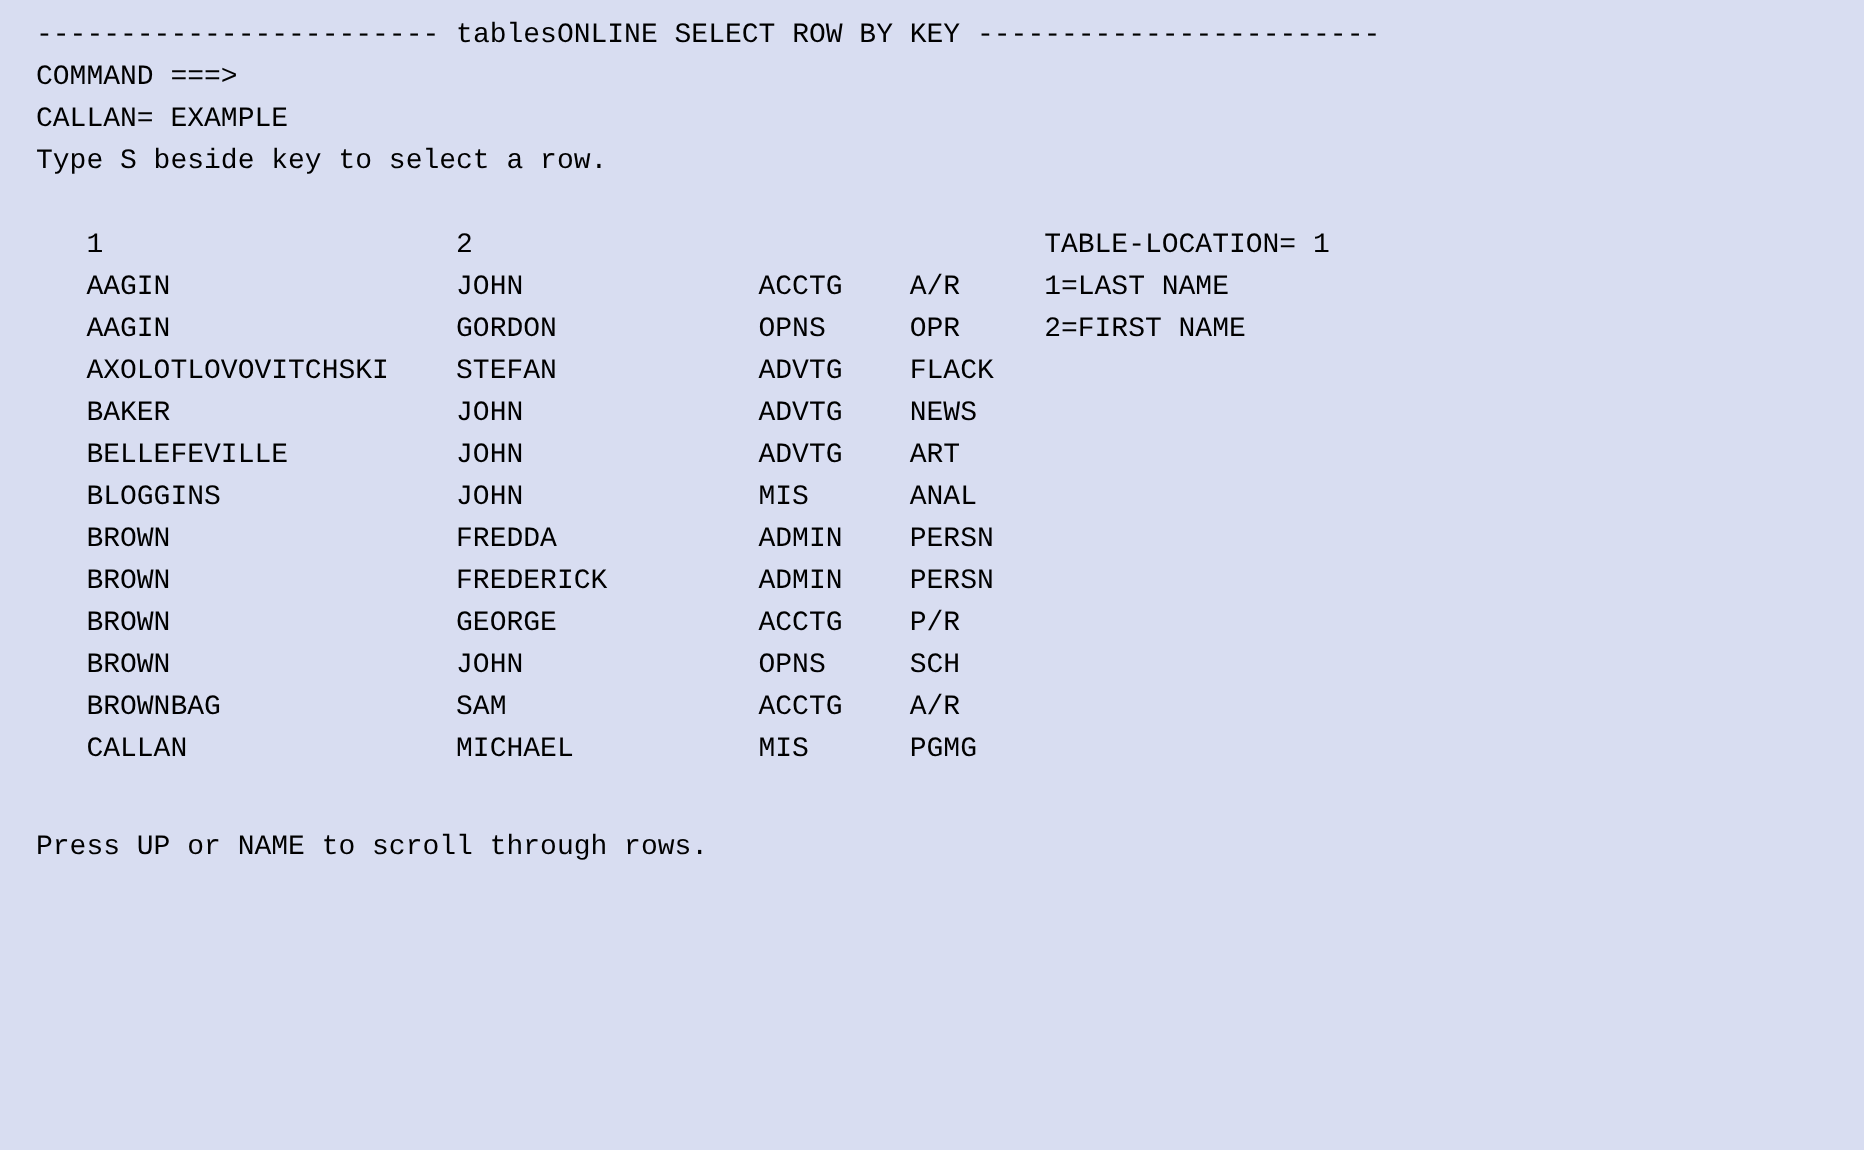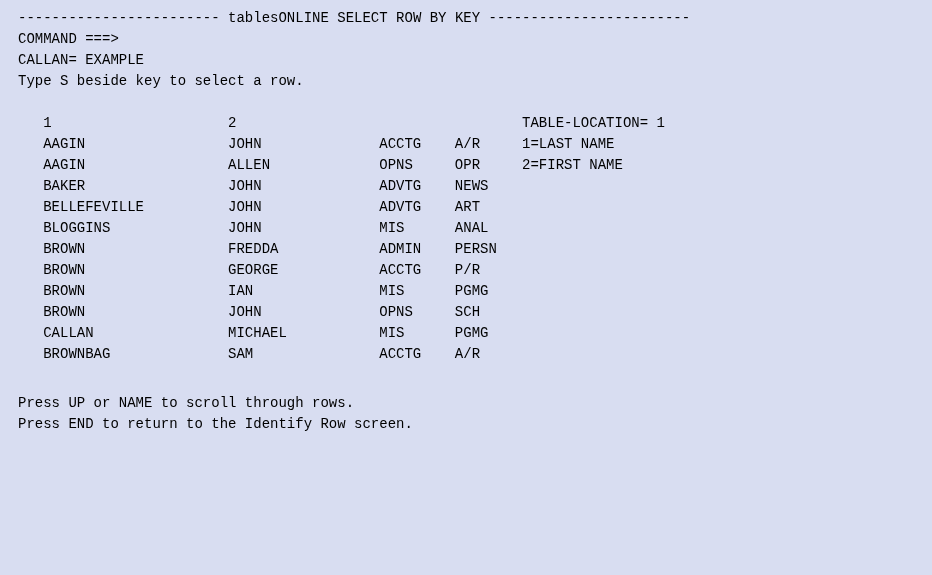--- a/index.html
+++ b/index.html
@@ -37,30 +37,30 @@
 <div class="row"><span class="bold">CALLAN=</span><span> EXAMPLE</span></div>
 
 <div class="row bold">Type S beside key to select a row.</div>
 
 <div class="blank-line"></div>
 
 <div class="row"><span class="col-sel"></span><span class="col-last bold">1</span><span class="col-first bold">2</span><span class="col-dept"></span><span class="col-job"></span><span class="col-side"><span class="bold">TABLE-LOCATION=</span><span> 1</span></span></div>
 
 <div id="rows-container">
     <div class="row"><span class="col-sel"></span><span class="col-last">AAGIN</span><span class="col-first">JOHN</span><span class="col-dept">ACCTG</span><span class="col-job">A/R</span><span class="col-side bold">1=LAST NAME</span></div>
-    <div class="row"><span class="col-sel"></span><span class="col-last">AAGIN</span><span class="col-first">ALLEN</span><span class="col-dept">OPNS</span><span class="col-job">OPR</span><span class="col-side bold">2=FIRST NAME</span></div>
+    <div class="row"><span class="col-sel"></span><span class="col-last">AAGIN</span><span class="col-first">GORDON</span><span class="col-dept">OPNS</span><span class="col-job">OPR</span><span class="col-side bold">2=FIRST NAME</span></div>
+    <div class="row"><span class="col-sel"></span><span class="col-last">AXOLOTLOVOVITCHSKI</span><span class="col-first">STEFAN</span><span class="col-dept">ADVTG</span><span class="col-job">FLACK</span></div>
     <div class="row"><span class="col-sel"></span><span class="col-last">BAKER</span><span class="col-first">JOHN</span><span class="col-dept">ADVTG</span><span class="col-job">NEWS</span></div>
     <div class="row"><span class="col-sel"></span><span class="col-last">BELLEFEVILLE</span><span class="col-first">JOHN</span><span class="col-dept">ADVTG</span><span class="col-job">ART</span></div>
     <div class="row"><span class="col-sel"></span><span class="col-last">BLOGGINS</span><span class="col-first">JOHN</span><span class="col-dept">MIS</span><span class="col-job">ANAL</span></div>
     <div class="row"><span class="col-sel"></span><span class="col-last">BROWN</span><span class="col-first">FREDDA</span><span class="col-dept">ADMIN</span><span class="col-job">PERSN</span></div>
+    <div class="row"><span class="col-sel"></span><span class="col-last">BROWN</span><span class="col-first">FREDERICK</span><span class="col-dept">ADMIN</span><span class="col-job">PERSN</span></div>
     <div class="row"><span class="col-sel"></span><span class="col-last">BROWN</span><span class="col-first">GEORGE</span><span class="col-dept">ACCTG</span><span class="col-job">P/R</span></div>
-    <div class="row"><span class="col-sel"></span><span class="col-last">BROWN</span><span class="col-first">IAN</span><span class="col-dept">MIS</span><span class="col-job">PGMG</span></div>
     <div class="row"><span class="col-sel"></span><span class="col-last">BROWN</span><span class="col-first">JOHN</span><span class="col-dept">OPNS</span><span class="col-job">SCH</span></div>
+    <div class="row"><span class="col-sel"></span><span class="col-last">BROWNBAG</span><span class="col-first">SAM</span><span class="col-dept">ACCTG</span><span class="col-job">A/R</span></div>
     <div class="row"><span class="col-sel"></span><span class="col-last">CALLAN</span><span class="col-first">MICHAEL</span><span class="col-dept">MIS</span><span class="col-job">PGMG</span></div>
-    <div class="row"><span class="col-sel"></span><span class="col-last">BROWNBAG</span><span class="col-first">SAM</span><span class="col-dept">ACCTG</span><span class="col-job">A/R</span></div>
   </div>
 
 <div class="blank-line"></div>
 
 <div class="footer">
   <div class="row bold">Press UP or NAME to scroll through rows.</div>
-  <div class="row">Press END to return to the Identify Row screen.</div>
 </div>
 
 </body></html>

